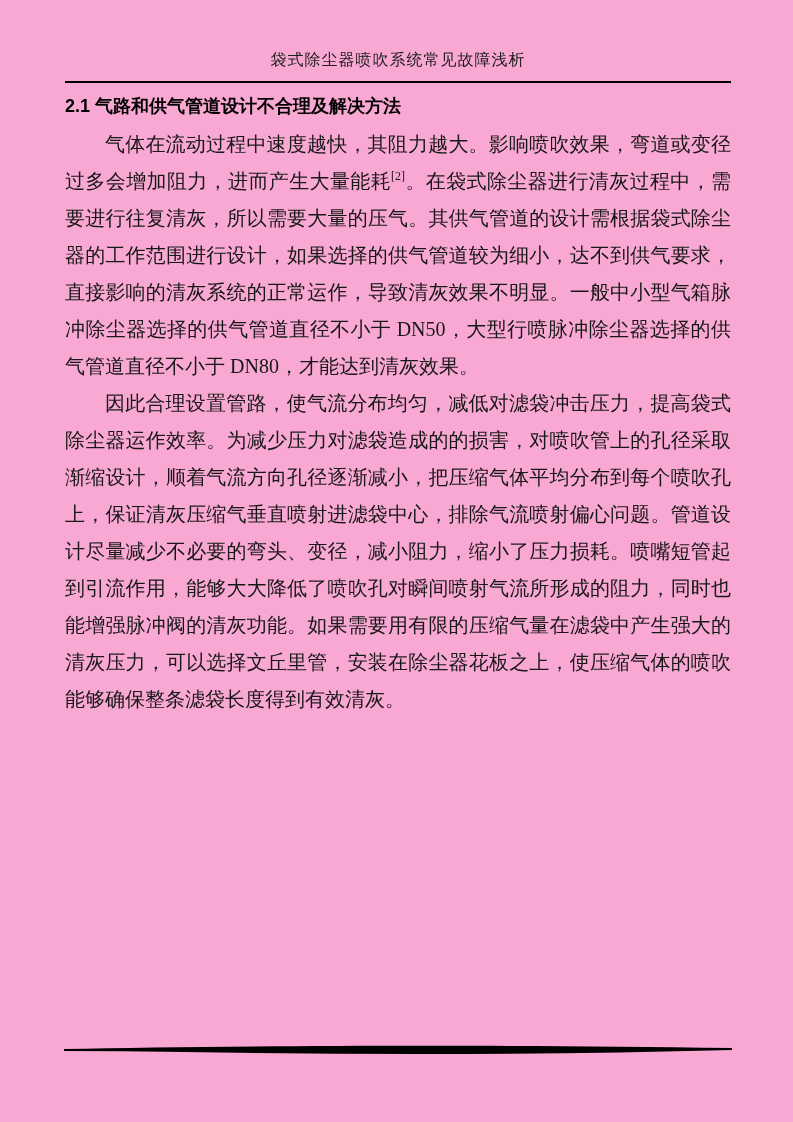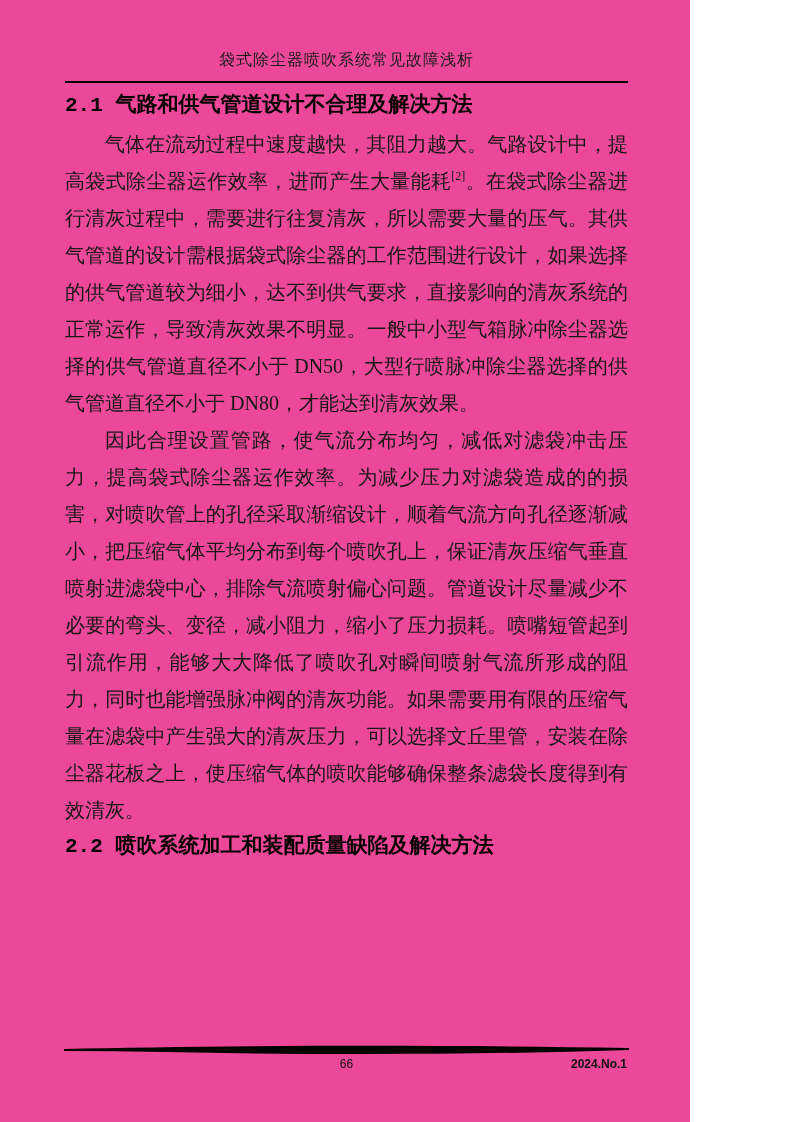--- a/index.html
+++ b/index.html
@@ -1,20 +1,20 @@
 <!DOCTYPE html>
 <html><head>
 <meta charset="utf-8">
 <style>
   html, body { margin: 0; padding: 0; background: #ffffff; }
   .page {
     position: relative;
-    width: 690px;
+    width: 793px;
     height: 1122px;
-    background: #ec4899;
+    background: #f9a8d4;
     color: #151515;
     font-family: "Liberation Serif", "DejaVu Serif", serif;
     overflow: hidden;
     box-sizing: border-box;
   }
   .running-header {
     position: absolute;
     top: 50px;
     left: 65px;
     right: 62px;
@@ -27,23 +27,23 @@
     letter-spacing: 1px;
     color: #1b1b1b;
   }
   .page-body {
     position: absolute;
     top: 88px;
     left: 65px;
     right: 62px;
   }
   .section-heading {
-    font-family: Liberation Mono, monospace;
+    font-family: Liberation Sans, sans-serif;
     font-weight: bold;
-    font-size: 21px;
+    font-size: 18px;
     line-height: 30px;
     margin: 3px 0 5px 0;
     color: #000;
   }
   .para {
     font-size: 20px;
     line-height: 37px;
     text-align: justify;
     text-indent: 2em;
     margin: 0;
@@ -90,33 +90,28 @@
 <div class="page">
 
   <header class="running-header">
     <div class="running-title">袋式除尘器喷吹系统常见故障浅析</div>
   </header>
 
   <main class="page-body">
 
     <h2 class="section-heading">2.1 气路和供气管道设计不合理及解决方法</h2>
 
-    <p class="para"><span>气体在流动过程中速度越快，其阻力越大。气路设计中，提高袋式除尘器运作效率，进而产生大量能耗</span><sup class="cite">[2]</sup><span>。在袋式除尘器进行清灰过程中，需要进行往复清灰，所以需要大量的压气。其供气管道的设计需根据袋式除尘器的工作范围进行设计，如果选择的供气管道较为细小，达不到供气要求，直接影响的清灰系统的正常运作，导致清灰效果不明显。一般中小型气箱脉冲除尘器选择的供气管道直径不小于 DN50，大型行喷脉冲除尘器选择的供气管道直径不小于 DN80，才能达到清灰效果。</span></p>
+    <p class="para"><span>气体在流动过程中速度越快，其阻力越大。影响喷吹效果，弯道或变径过多会增加阻力，进而产生大量能耗</span><sup class="cite">[2]</sup><span>。在袋式除尘器进行清灰过程中，需要进行往复清灰，所以需要大量的压气。其供气管道的设计需根据袋式除尘器的工作范围进行设计，如果选择的供气管道较为细小，达不到供气要求，直接影响的清灰系统的正常运作，导致清灰效果不明显。一般中小型气箱脉冲除尘器选择的供气管道直径不小于 DN50，大型行喷脉冲除尘器选择的供气管道直径不小于 DN80，才能达到清灰效果。</span></p>
 
 
     <p class="para">因此合理设置管路，使气流分布均匀，减低对滤袋冲击压力，提高袋式除尘器运作效率。为减少压力对滤袋造成的的损害，对喷吹管上的孔径采取渐缩设计，顺着气流方向孔径逐渐减小，把压缩气体平均分布到每个喷吹孔上，保证清灰压缩气垂直喷射进滤袋中心，排除气流喷射偏心问题。管道设计尽量减少不必要的弯头、变径，减小阻力，缩小了压力损耗。喷嘴短管起到引流作用，能够大大降低了喷吹孔对瞬间喷射气流所形成的阻力，同时也能增强脉冲阀的清灰功能。如果需要用有限的压缩气量在滤袋中产生强大的清灰压力，可以选择文丘里管，安装在除尘器花板之上，使压缩气体的喷吹能够确保整条滤袋长度得到有效清灰。</p>
 
-    <h2 class="section-heading">2.2 喷吹系统加工和装配质量缺陷及解决方法</h2>
 
 
   </main>
 
   <footer class="page-footer">
     <svg class="footer-bar" viewBox="0 0 667 12" preserveAspectRatio="none" aria-hidden="true">
       <path d="M0,4 C 160,1 400,-1 667,3 L 667,5 C 480,10 300,10 120,7 C 80,6.5 40,6 0,6 Z" fill="#000"></path>
     </svg>
-    <div class="footer-row">
-      <span class="page-number">66</span>
-      <span class="issue">2024.No.1</span>
-    </div>
   </footer>
 
 </div>
 
 </body></html>

